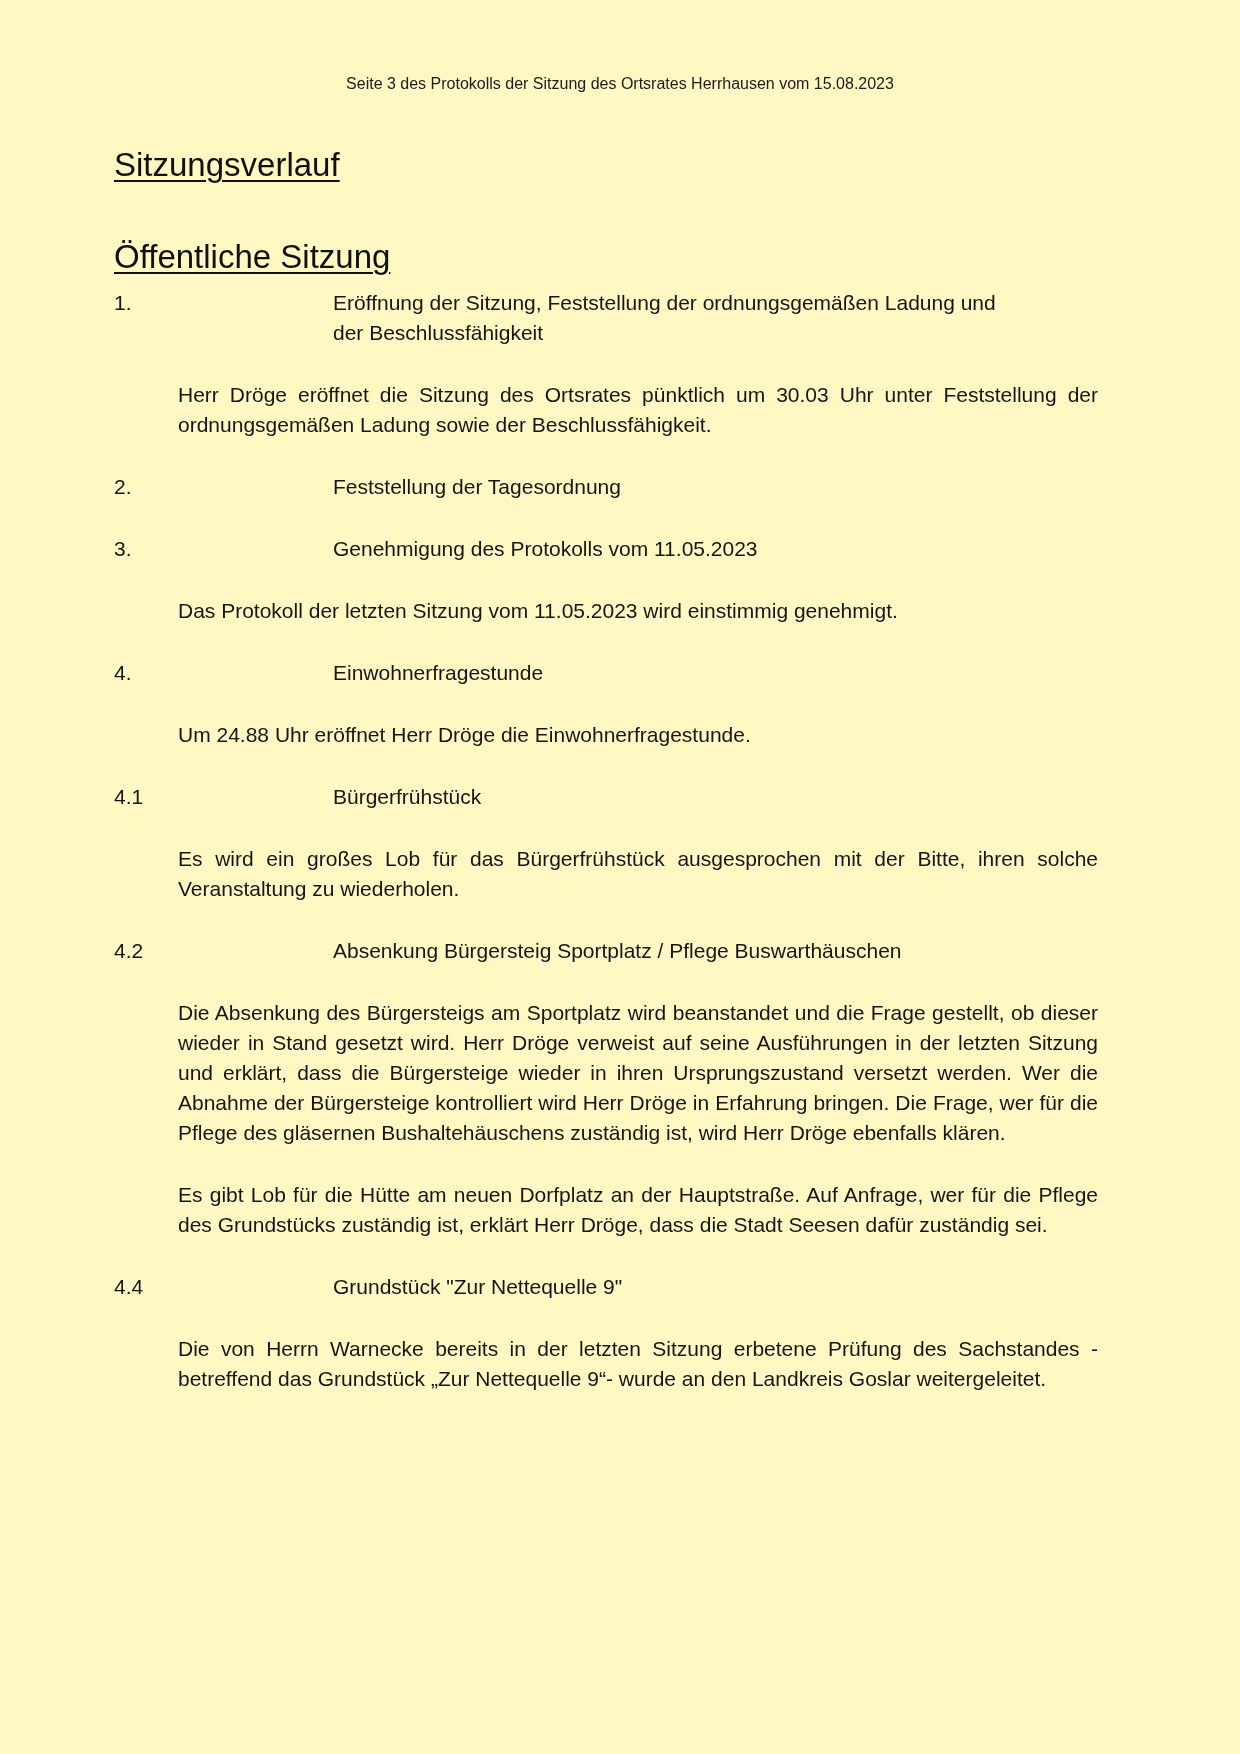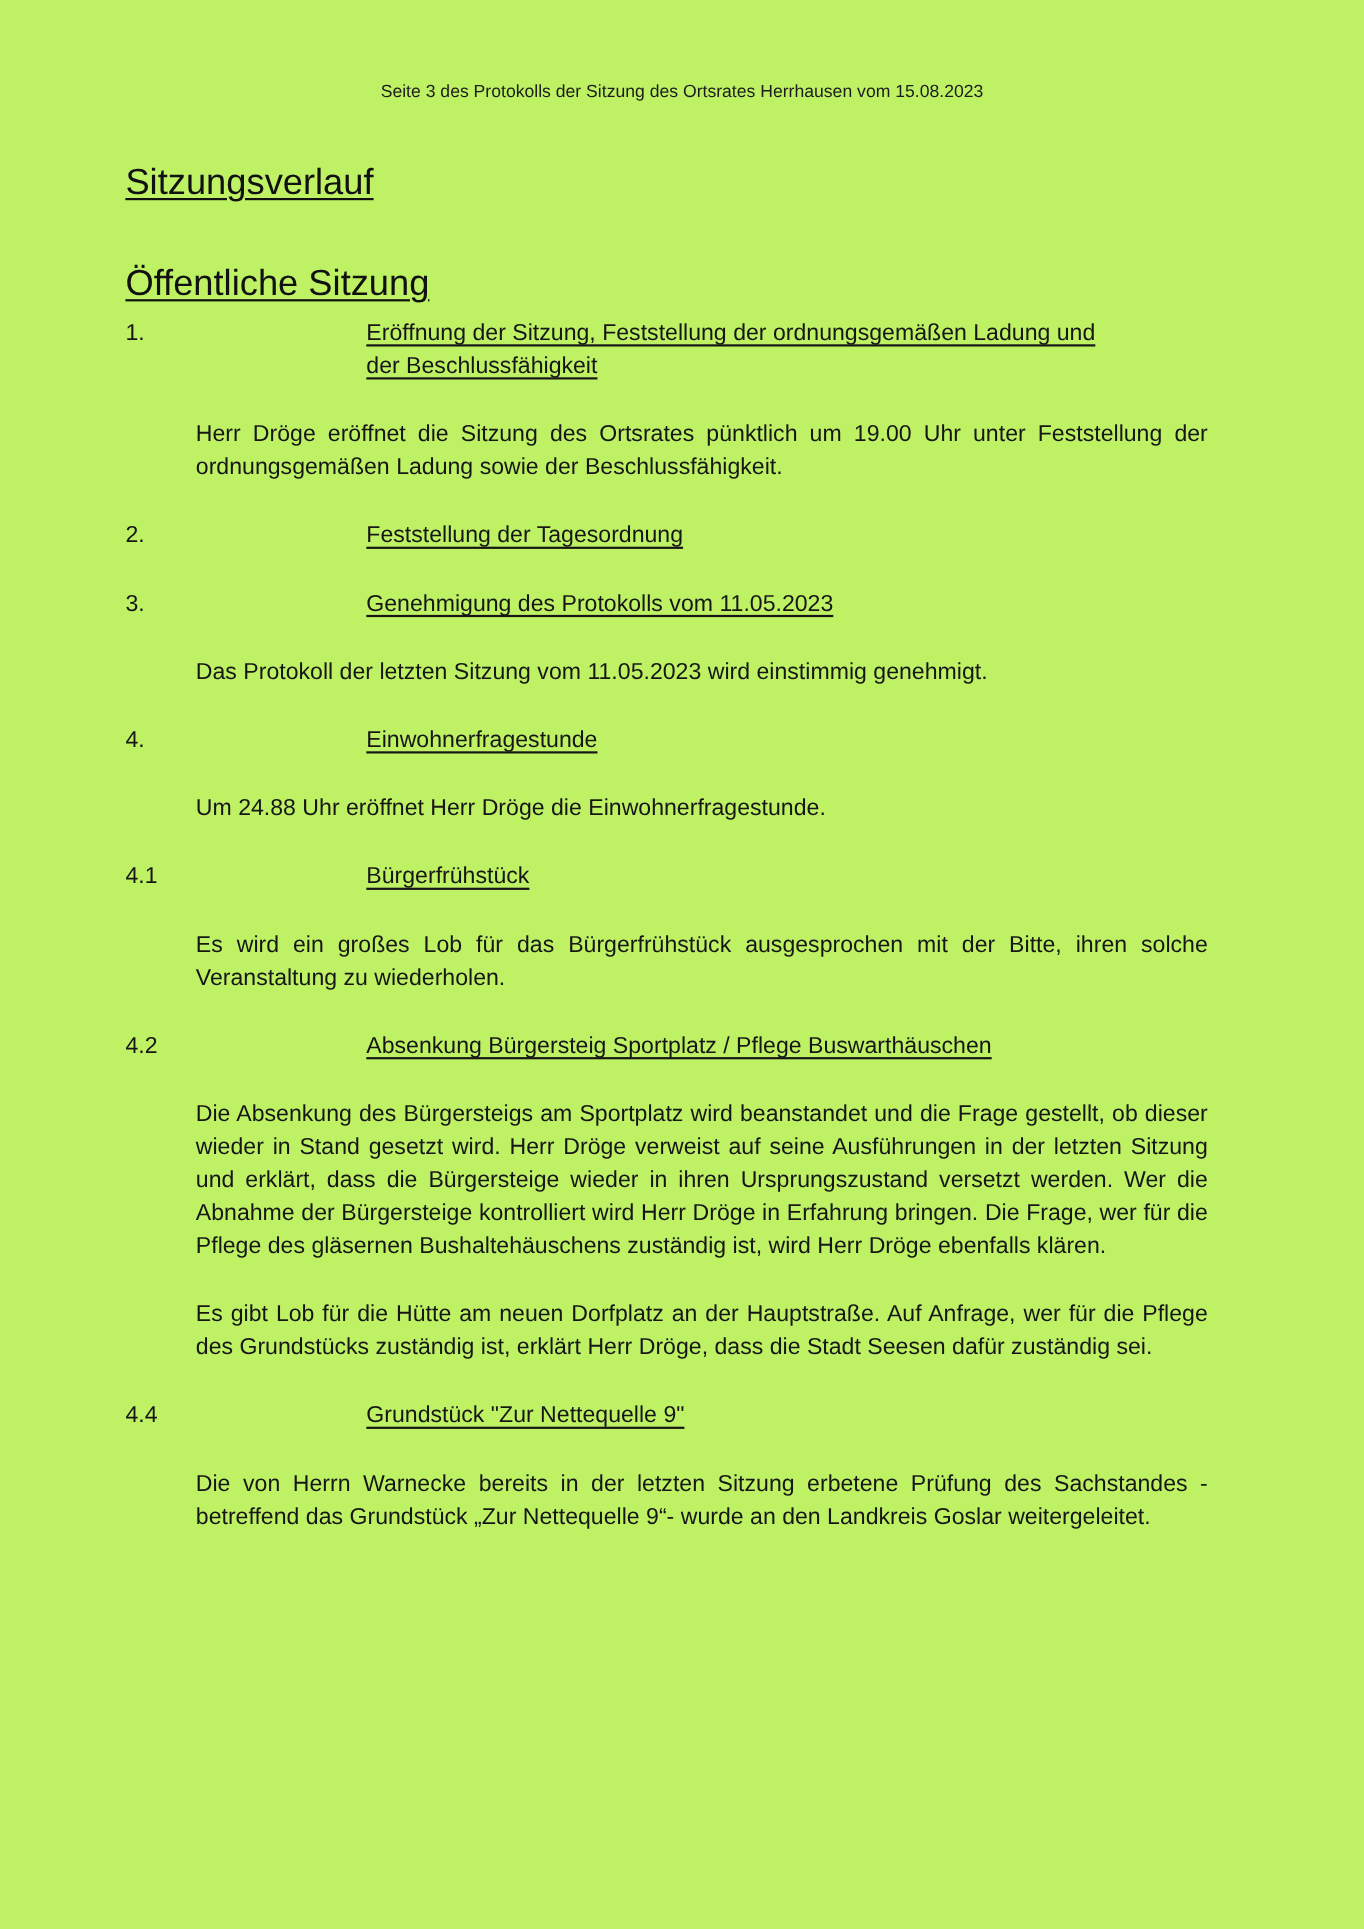--- a/index.html
+++ b/index.html
@@ -4,21 +4,21 @@
 <style>
   html, body {
     margin: 0;
     padding: 0;
     background: #ffffff;
   }
   .page {
     position: relative;
     width: 1240px;
     height: 1754px;
-    background: #bef264;
+    background: #fef9c3;
     color: #161616;
     font-family: "Liberation Sans", "DejaVu Sans", sans-serif;
     overflow: hidden;
   }
   .doc-header {
     position: absolute;
     top: 72px;
     left: 0;
     width: 100%;
     text-align: center;
@@ -49,21 +49,20 @@
     margin: 0 0 32px 0;
     font-size: 21px;
     line-height: 30px;
   }
   .item-num {
     flex: 0 0 219px;
     width: 219px;
   }
   .item-title {
     max-width: 690px;
-    text-decoration: underline;
     text-decoration-thickness: 1.5px;
     text-underline-offset: 4px;
   }
   .item-para {
     margin: 0 0 32px 64px;
     width: 920px;
     font-size: 21px;
     line-height: 30px;
     text-align: justify;
     hyphens: manual;
@@ -81,21 +80,21 @@
 
     <div class="h-sub">Öffentliche Sitzung</div>
 
     <div id="agenda">
   <div class="agenda-item">
     <div class="item-row">
       <div class="item-num">1.</div>
       <div class="item-title">Eröffnung der Sitzung, Feststellung der ordnungsgemäßen Ladung und der Beschlussfähigkeit</div>
     </div>
     <div class="item-paras">
-            <p class="item-para">Herr Dröge eröffnet die Sitzung des Ortsrates pünktlich um 19.00 Uhr unter Feststellung der ordnungsgemäßen Ladung sowie der Beschlussfähigkeit.</p>
+            <p class="item-para">Herr Dröge eröffnet die Sitzung des Ortsrates pünktlich um 30.03 Uhr unter Feststellung der ordnungsgemäßen Ladung sowie der Beschlussfähigkeit.</p>
           </div>
   </div>
 
   <div class="agenda-item">
     <div class="item-row">
       <div class="item-num">2.</div>
       <div class="item-title">Feststellung der Tagesordnung</div>
     </div>
   </div>
 

